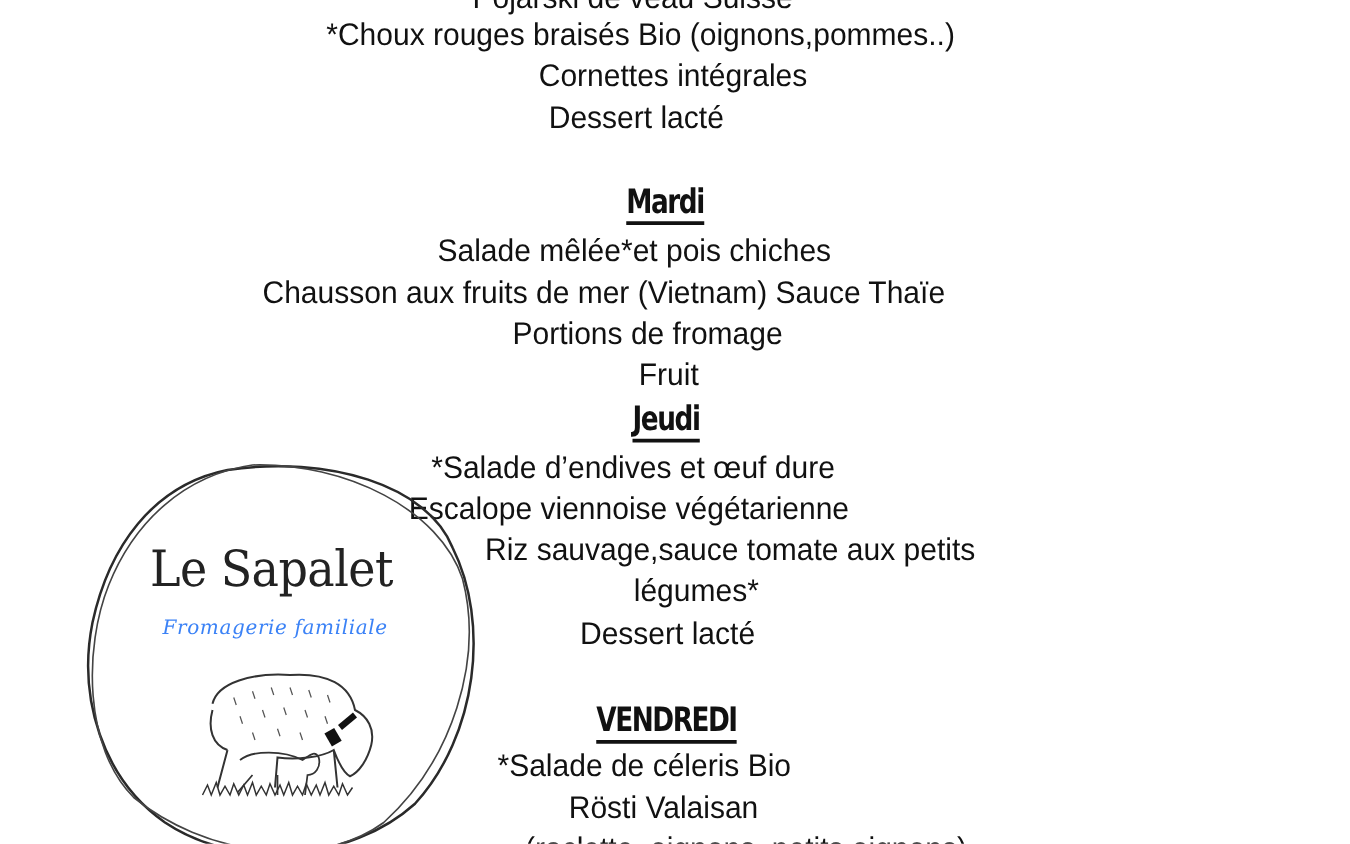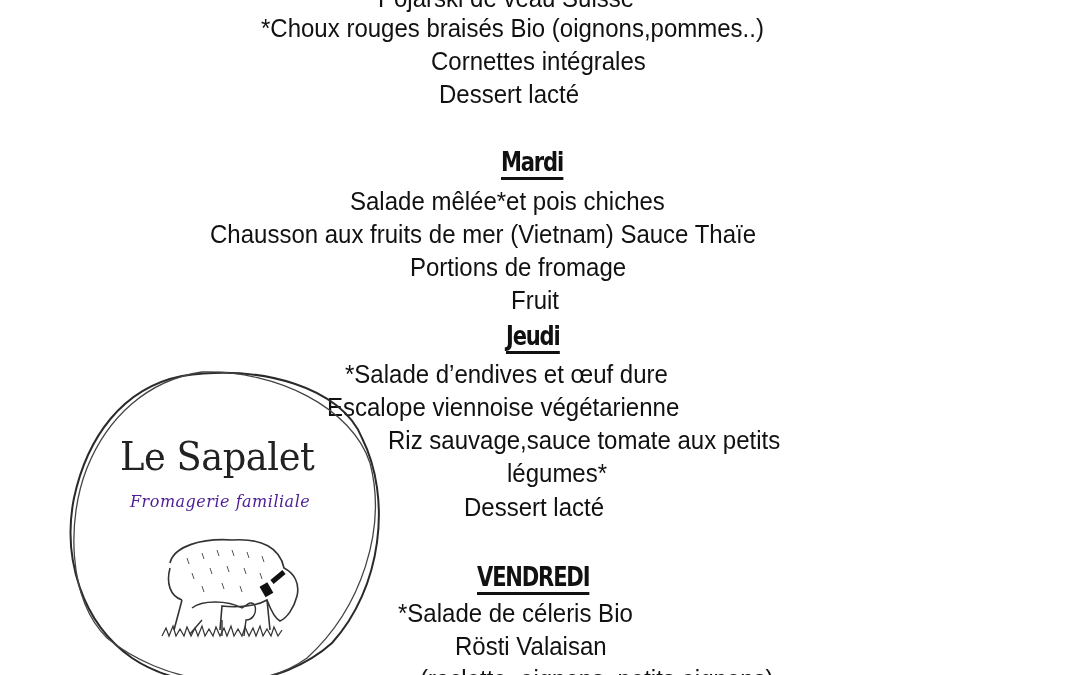--- a/index.html
+++ b/index.html
@@ -58,21 +58,21 @@
       transform-origin: left top;
     }
     .logo-sub {
       position: absolute;
       left: 68px;
       top: 124px;
       font-family: "DejaVu Serif", serif;
       font-style: italic;
       font-size: 16px;
       line-height: 20px;
-      color: #4c1d95;
+      color: #3b82f6;
       white-space: nowrap;
       letter-spacing: 0.5px;
     }
   </style>
 </head>
 <body>
 
 <div class="line" style="left:378px; top:-17px;">Pojarski de veau Suisse</div>
 
 <div class="line" style="left:261px; top:13px;">*Choux rouges braisés Bio (oignons,pommes..)</div>

